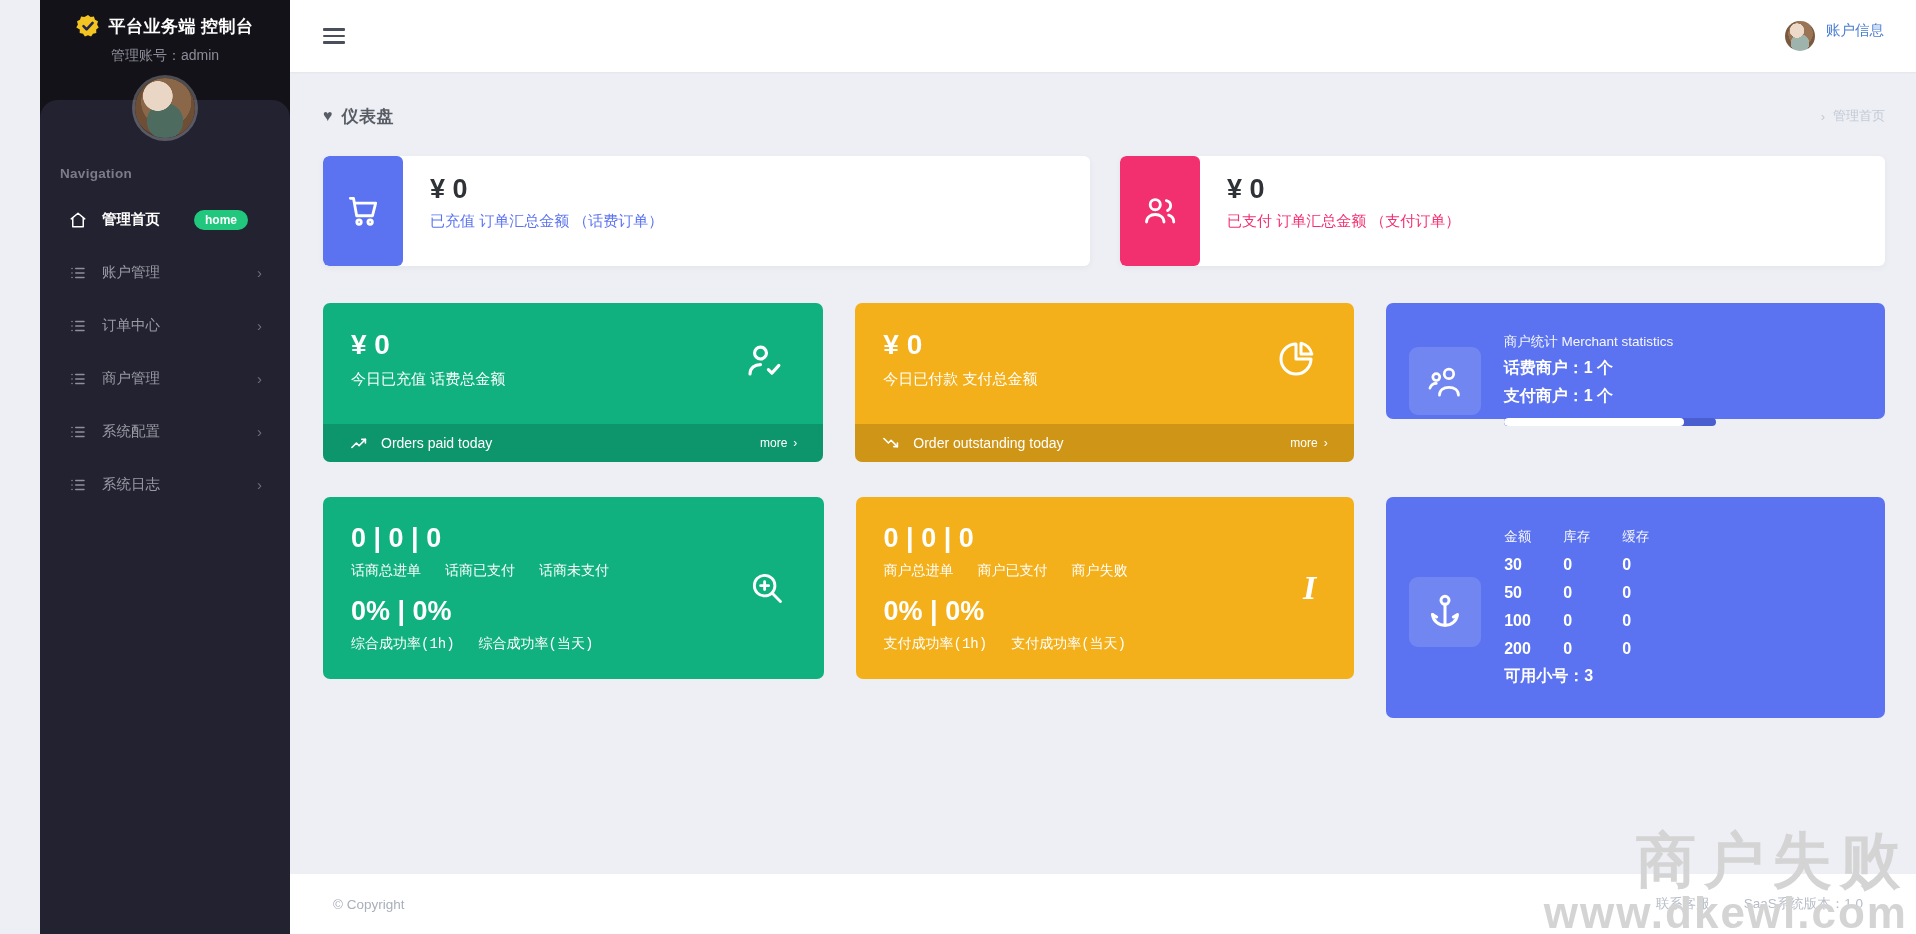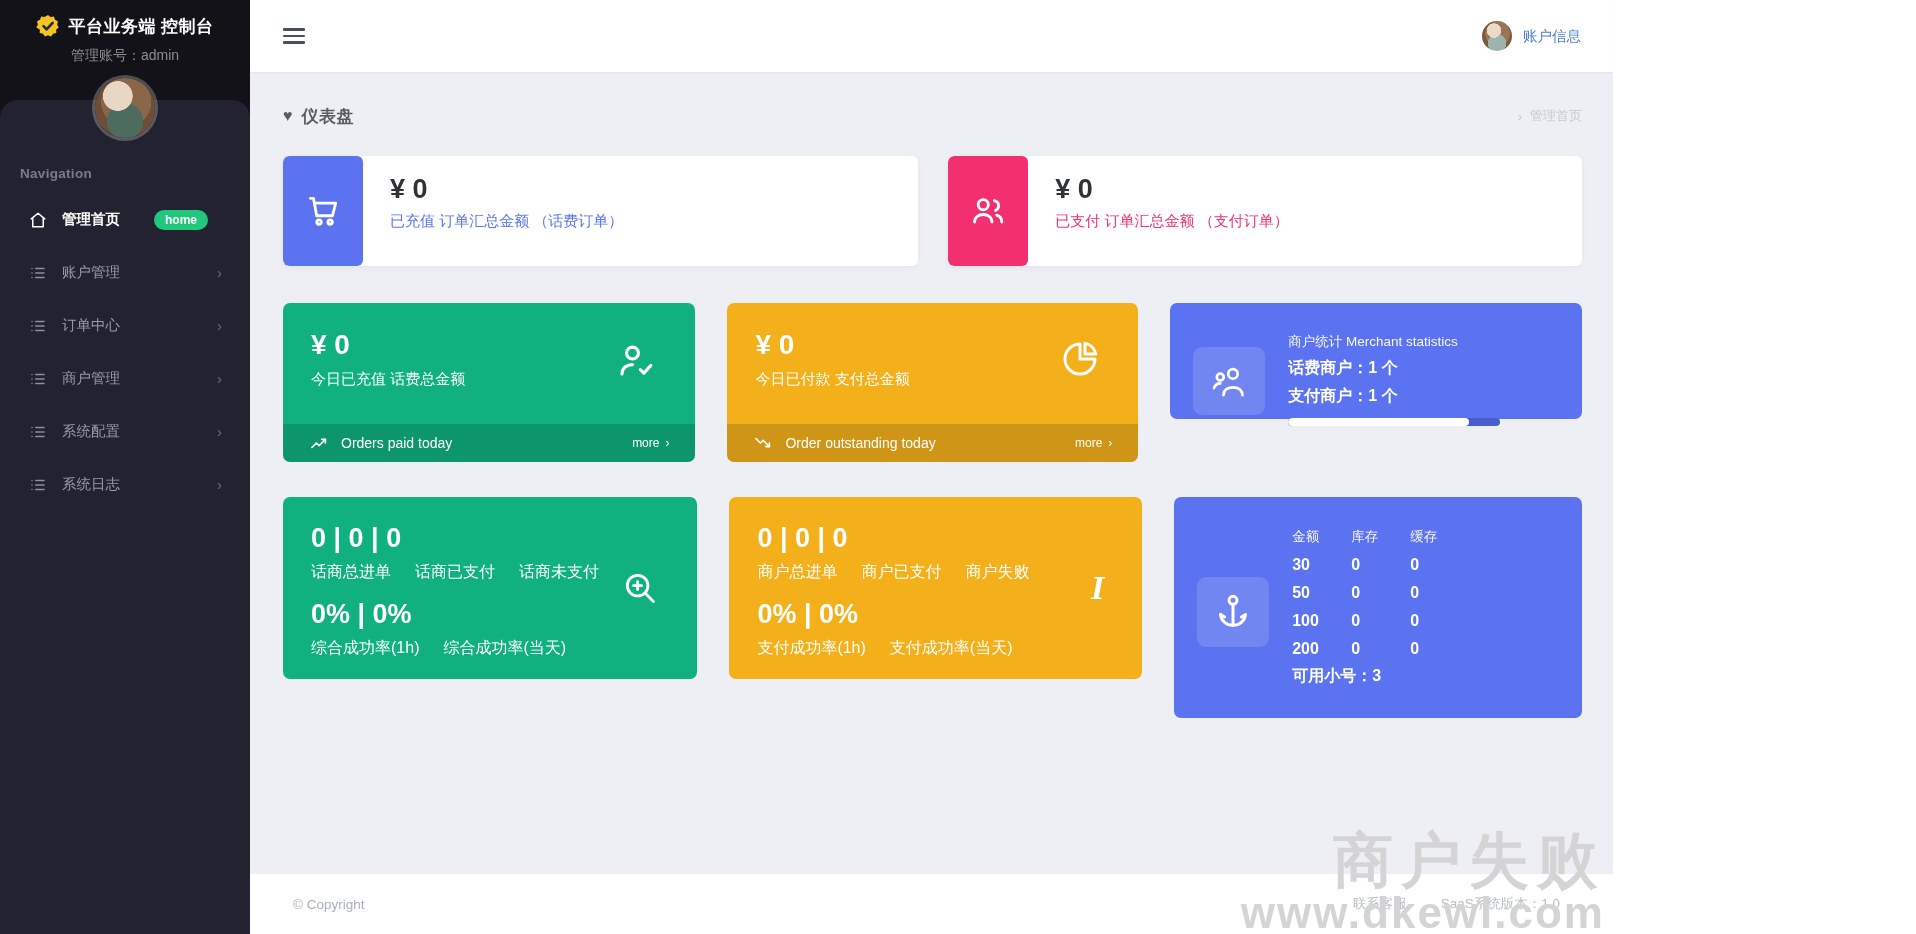--- a/index.html
+++ b/index.html
@@ -1,21 +1,21 @@
 <!DOCTYPE html>
 <html style="--accent-blue: #5b73f0; --pink: #f3306f; --green: #10b17e; --yellow: #f4b01b; --badge-green: #21c77d; --header-link: #4a7dd2;"><head>
 <meta charset="utf-8">
 <style>
   * { margin:0; padding:0; box-sizing:border-box; }
   html,body { width:1916px; height:934px; overflow:hidden; font-family:"Liberation Sans","DejaVu Sans",sans-serif; }
   :root{
     --accent-blue:#5b73f0; --pink:#f3306f; --green:#10b17e; --yellow:#f4b01b;
     --badge-green:#21c77d; --header-link:#4a7dd2;
   }
-  .app{ position:relative; width:1613px; height:934px; background:#edeff4; display:flex; }
+  .app{ position:relative; width:1916px; height:934px; background:#edeff4; display:flex;padding-left:40px; }
 
   
   .sidebar{ position:relative; width:250px; height:934px; background:#131218; flex:0 0 250px; z-index:5;}
   .sidebar-top{ padding:14px 0 0 0; text-align:center; }
   .logo-row{ display:flex; align-items:center; justify-content:center; gap:8px; }
   .logo-row .logo-text{ color:#ffffff; font-size:17px; font-weight:bold; letter-spacing:.5px; }
   .admin-line{ margin-top:9px; color:#8c8c99; font-size:14px; }
   .sidebar-panel{ position:absolute; left:0; right:0; top:100px; bottom:0; background:#232230; border-radius:18px 18px 0 0; }
   .side-avatar{ position:absolute; left:95px; top:-22px; width:60px; height:60px; border-radius:50%;
     background:
@@ -31,21 +31,21 @@
   .nav-item.active .nav-icon{ color:#ffffff; }
   .nav-badge{ position:absolute; right:42px; background:var(--badge-green); color:#fff; font-size:12px; font-weight:bold;
     padding:3px 11px; border-radius:11px; }
   .nav-chevron{ position:absolute; right:28px; color:#6f6f7c; font-size:15px; }
 
   
   .main{ flex:1; display:flex; flex-direction:column; min-width:0; }
   .topbar{ height:72px; background:#ffffff; display:flex; align-items:center; padding:0 32px 0 33px; box-shadow:0 1px 2px rgba(30,40,60,.05); }
   .hamburger{ width:22px; display:flex; flex-direction:column; gap:4px; cursor:pointer; }
   .hamburger span{ display:block; height:2.5px; background:#49505c; border-radius:1px; }
-  .topbar-right{ margin-left:auto; display:flex; align-items:center; gap:11px; cursor:pointer; }
+  .topbar-right{ margin-left:auto; display:flex; gap:11px; cursor:pointer; }
   .top-avatar{ width:30px; height:30px; border-radius:50%;
     background:
       radial-gradient(circle at 40% 32%, #ecd9c8 0 26%, transparent 27%),
       radial-gradient(circle at 50% 74%, #9fb3ad 0 34%, transparent 35%),
       radial-gradient(circle at 52% 42%, #9a7555 0 52%, #7a5a3e 53% 74%, #cfd8de 75% 100%); }
   .account-label{ color:var(--header-link); font-size:14.5px; }
 
   .content{ flex:1; padding:0 31px 0 33px; }
   .title-row{ height:44px; margin-top:22px; display:flex; align-items:center; }
   .title-left{ display:flex; align-items:center; gap:9px; color:#585c64; }
@@ -88,21 +88,21 @@
   .m-line{ margin-top:7px; font-size:16px; font-weight:bold; }
   .m-progress{ margin-top:11px; width:212px; height:8px; border-radius:4px; background:#4a5ed0; overflow:hidden; }
   .m-progress-fill{ height:100%; background:#ffffff; border-radius:4px; }
 
   
   .row3{ display:flex; gap:32px; margin-top:35px; align-items:flex-start; }
   .rate-card{ height:182px; border-radius:7px; color:#fff; position:relative; padding:26px 0 0 28px; }
   .rate-card.green{ width:514px; background:var(--green); }
   .rate-card.yellow{ width:512px; background:var(--yellow); }
   .rate-nums{ font-size:27px; font-weight:bold; }
-  .rate-labels{ display:flex; gap:24px; margin-top:8px; font-size:16px; }
+  .rate-labels{ display:flex; gap:24px; margin-top:8px; font-size:14px;font-family:Liberation Mono, monospace; }
   .rate-nums.second{ margin-top:16px; }
   .rate-icon{ position:absolute; right:38px; top:72px; }
   .italic-i{ font-size:34px; font-style:italic; font-weight:bold; font-family:"Liberation Serif","DejaVu Serif",serif; }
 
   .stock-card{ width:513px; height:221px; background:var(--accent-blue); border-radius:7px; color:#fff; position:relative; }
   .s-iconbox{ position:absolute; left:23px; top:80px; width:72px; height:70px; background:rgba(255,255,255,.14); border-radius:9px;
     display:flex; align-items:center; justify-content:center; }
   .s-table{ position:absolute; left:118px; top:26px; }
   .s-row{ display:flex; }
   .s-cell{ width:59px; font-size:16px; font-weight:bold; line-height:28px; }

